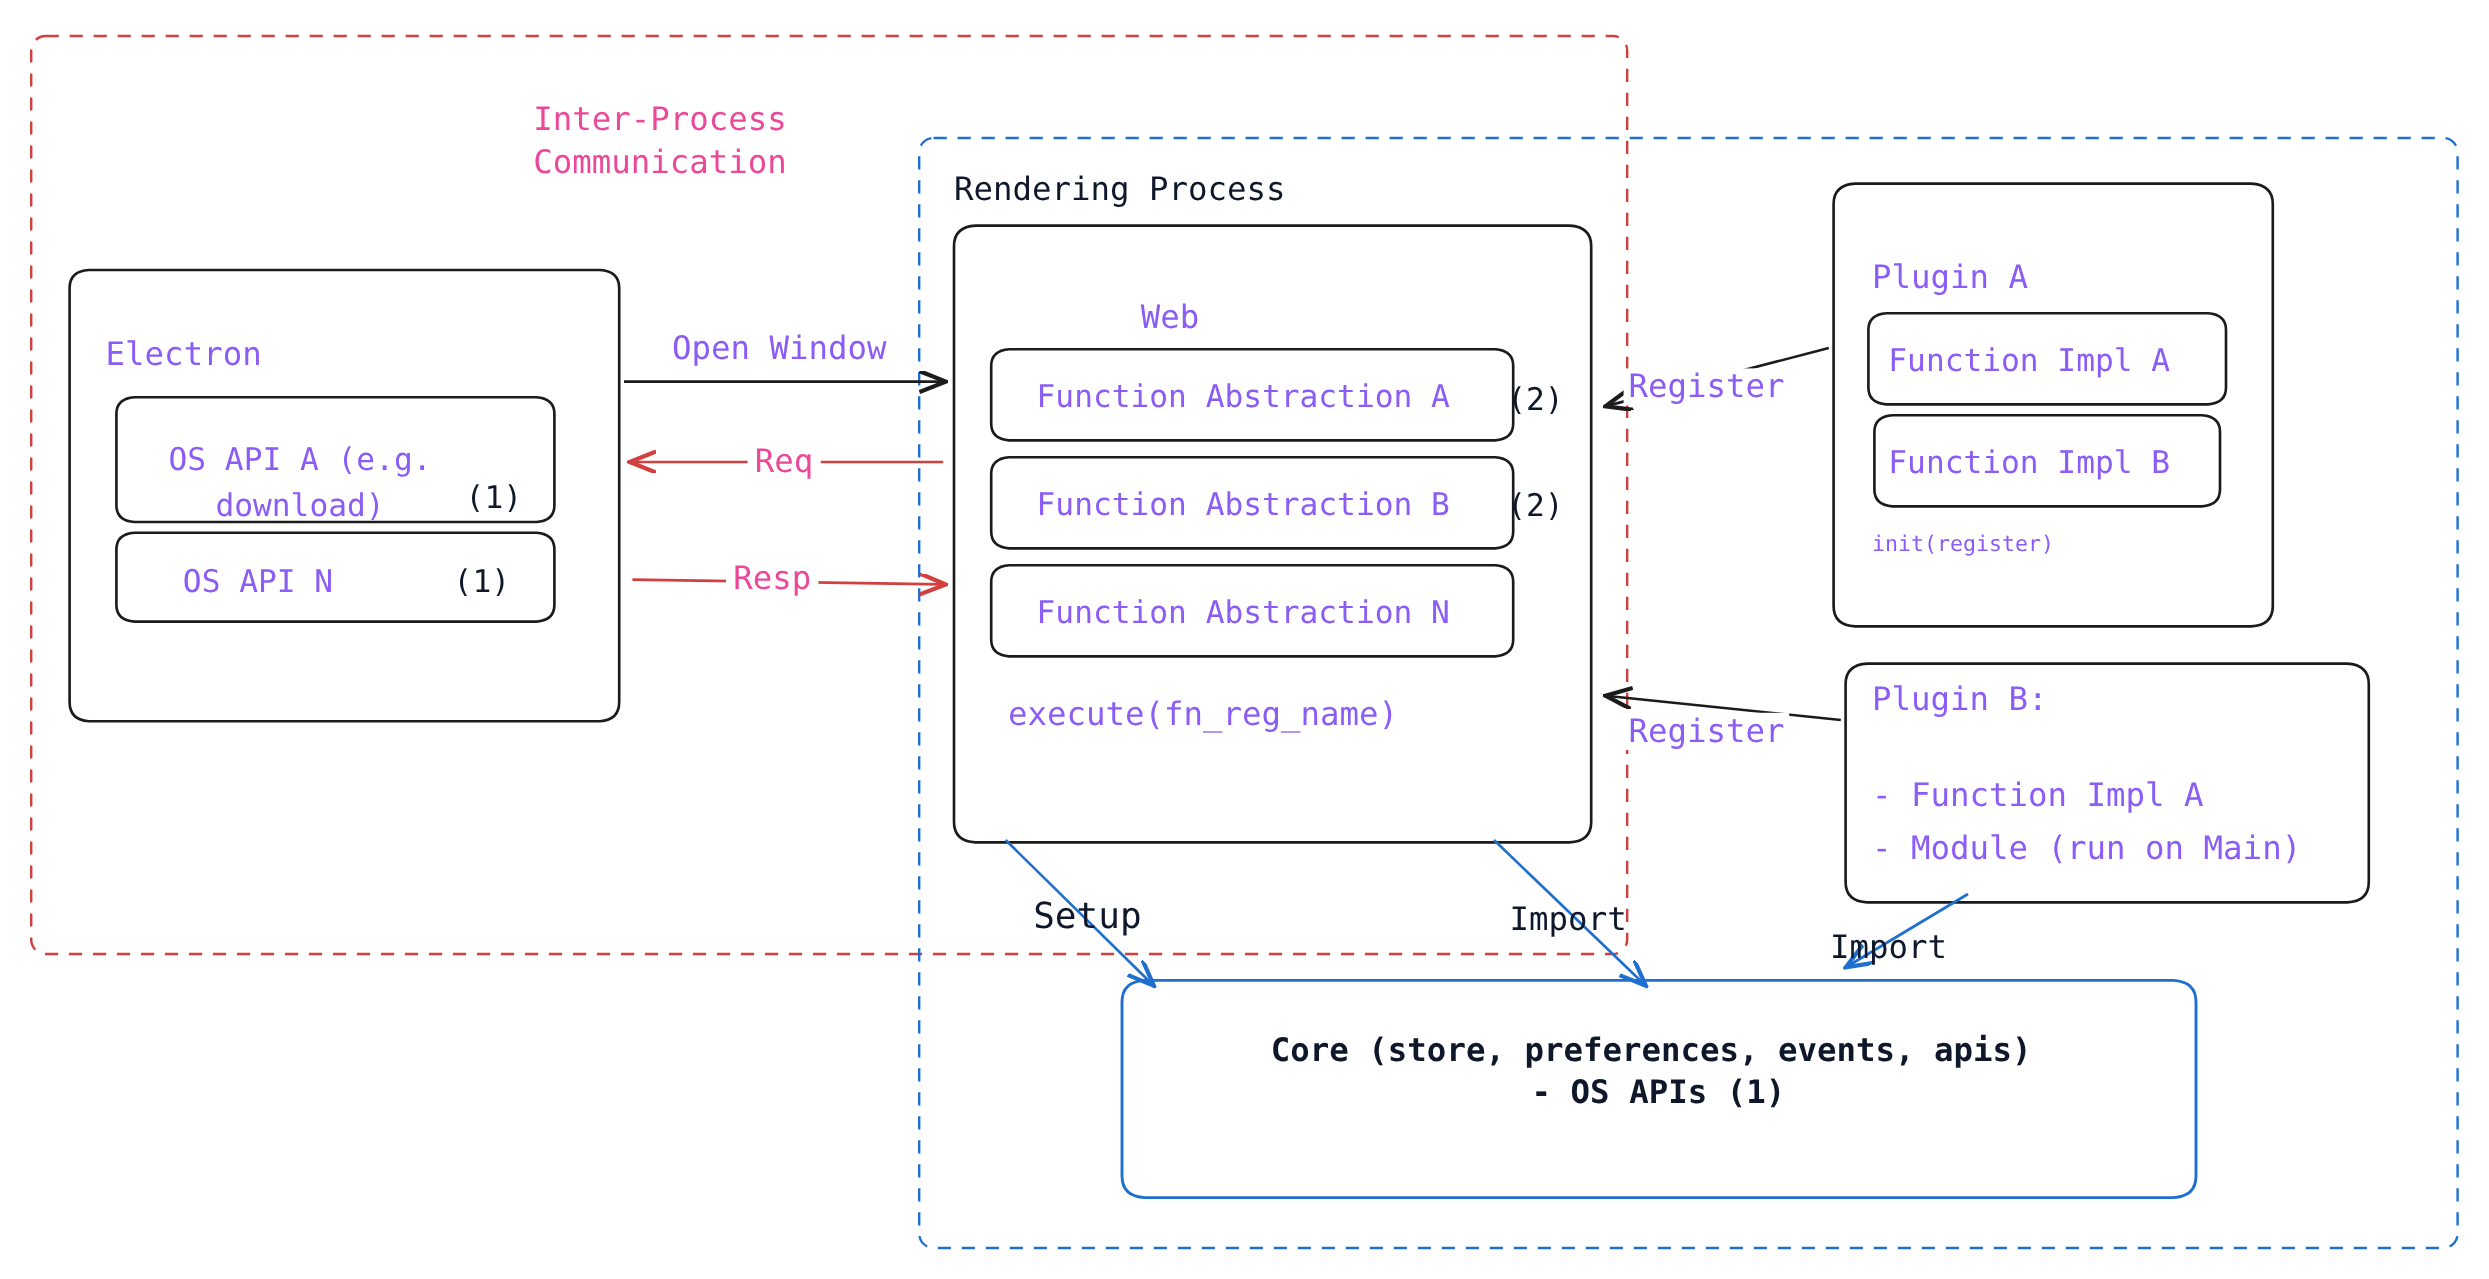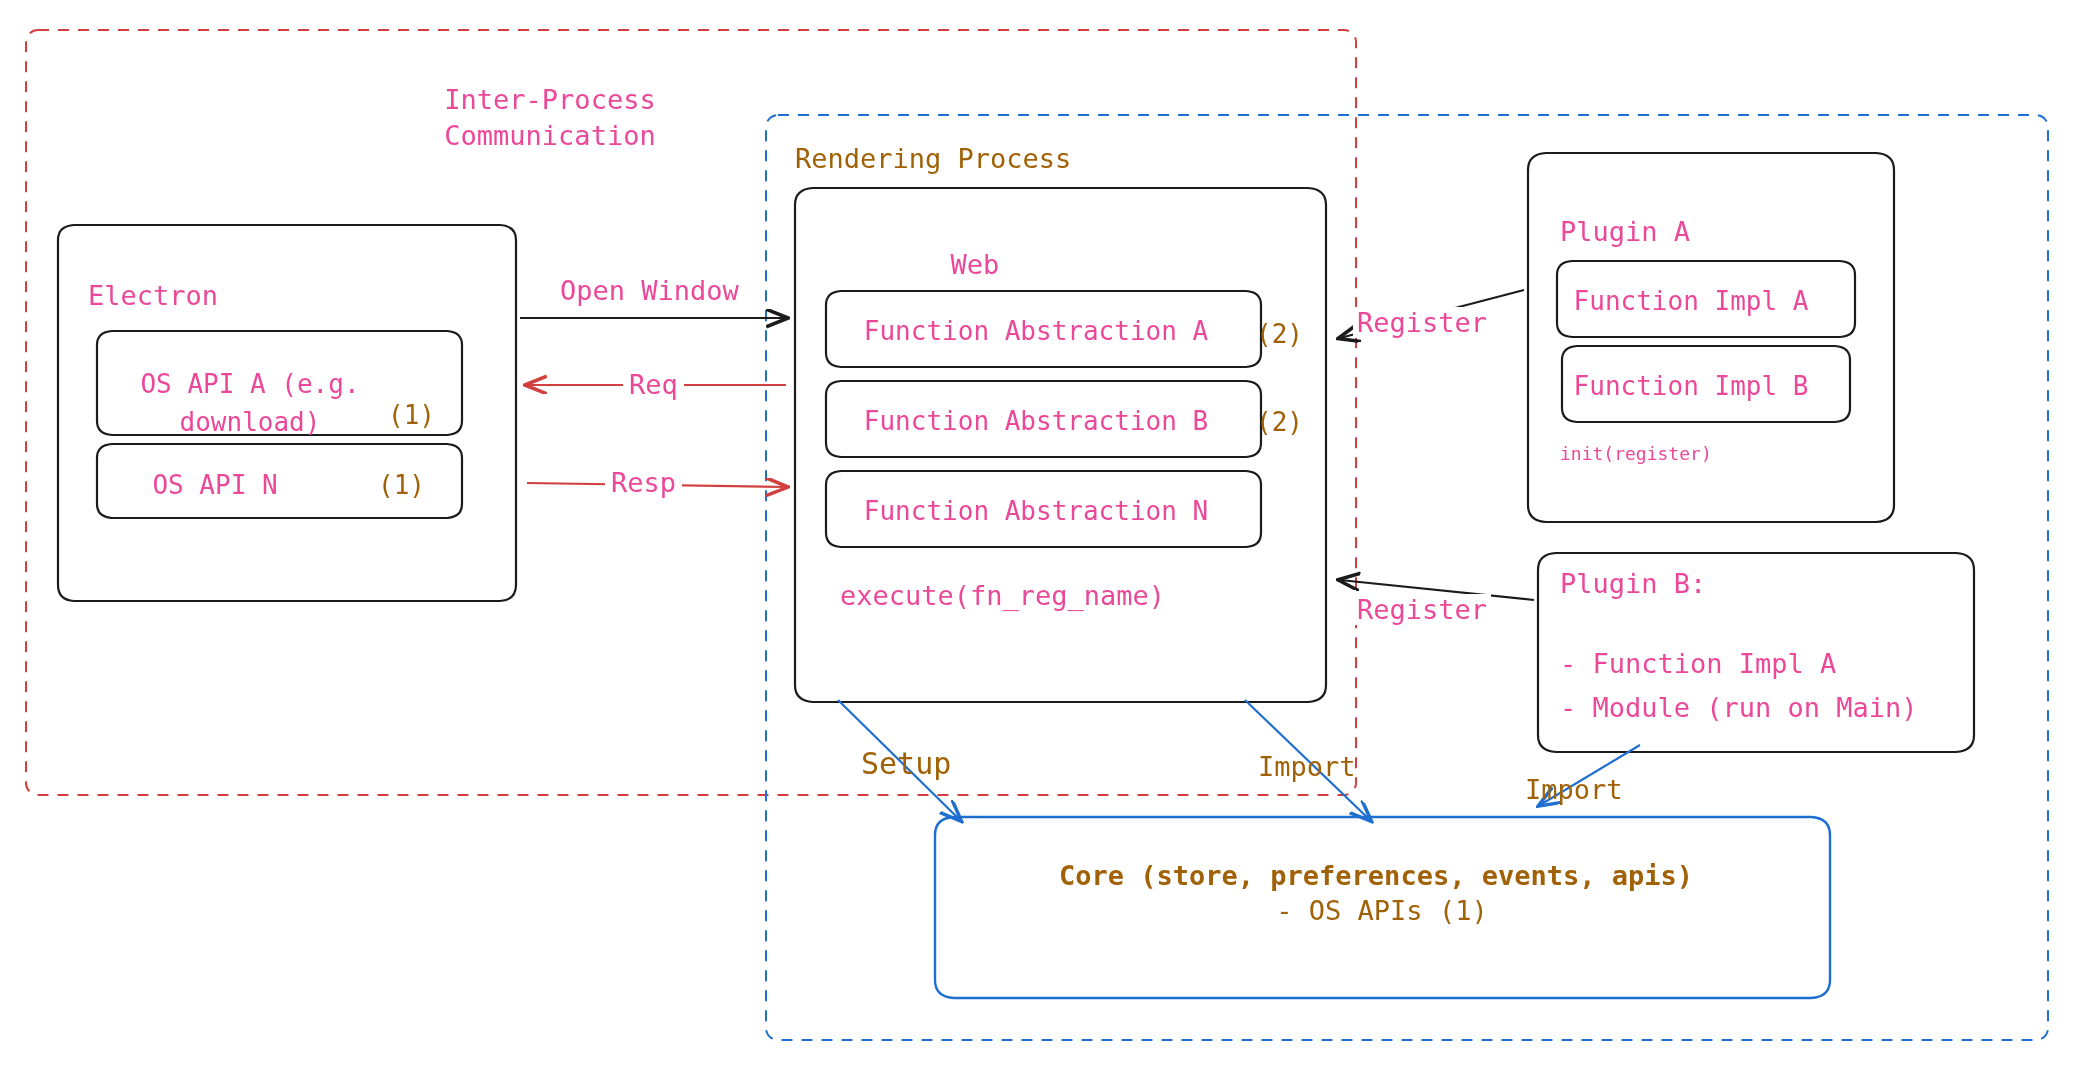--- a/index.html
+++ b/index.html
@@ -24,27 +24,27 @@
     width: 2074px;
     height: 1066px;
     pointer-events: none;
   }
   .label {
     position: absolute;
     white-space: pre;
     box-sizing: border-box;
   }
   .blk {
-    color: #ec4899;
+    color: #8b5cf6;
   }
   .red {
     color: #ec4899;
   }
   .blue {
-    color: #a16207;
+    color: #0f172a;
   }
   .ctr {
     text-align: center;
   }
 </style>
 </head>
 <body>
 
 <div id="canvas">
 
@@ -133,21 +133,21 @@
   <div class="label blk" style="left:1560px; top:216px; font-size:27px;">Plugin A</div>
   <div class="label blk ctr" style="left:1562px; top:286px; width:258px; font-size:26px;">Function Impl A</div>
   <div class="label blk ctr" style="left:1567px; top:371px; width:248px; font-size:26px;">Function Impl B</div>
   <div class="label blk" style="left:1560px; top:443px; font-size:18px;text-align:center;">init(register)</div>
 
   <div class="label blk" style="left:1560px; top:568px; font-size:27px;">Plugin B:</div>
   <div class="label blk" style="left:1560px; top:648px; font-size:27px;">- Function Impl A</div>
   <div class="label blk" style="left:1560px; top:692px; font-size:27px;">- Module (run on Main)</div>
 
   <div class="label blue ctr" style="left:935px; top:860px; width:882px; font-size:27px; font-weight:bold;">Core (store, preferences, events, apis)</div>
-  <div class="label blue ctr" style="left:935px; top:895px; width:894px; font-size:27px; font-weight:normal;">- OS APIs (1)</div>
+  <div class="label blue ctr" style="left:935px; top:895px; width:894px; font-size:27px; font-weight:bold;">- OS APIs (1)</div>
 
   <div class="label blk" style="left:560px; top:275px; font-size:27px;">Open Window</div>
   <div class="label red" style="left:623px; top:369px; font-size:27px; background:#ffffff; padding:0 6px;">Req</div>
   <div class="label red" style="left:605px; top:467px; font-size:27px; background:#ffffff; padding:0 6px;">Resp</div>
   <div class="label blk" style="left:1353px; top:307px; font-size:27px; background:#ffffff; padding:0 4px;">Register</div>
   <div class="label blk" style="left:1353px; top:594px; font-size:27px; background:#ffffff; padding:0 4px;">Register</div>
   <div class="label blue" style="left:861px; top:746px; font-size:30px;">Setup</div>
   <div class="label blue" style="left:1258px; top:751px; font-size:27px;">Import</div>
   <div class="label blue" style="left:1525px; top:774px; font-size:27px;">Import</div>
 

